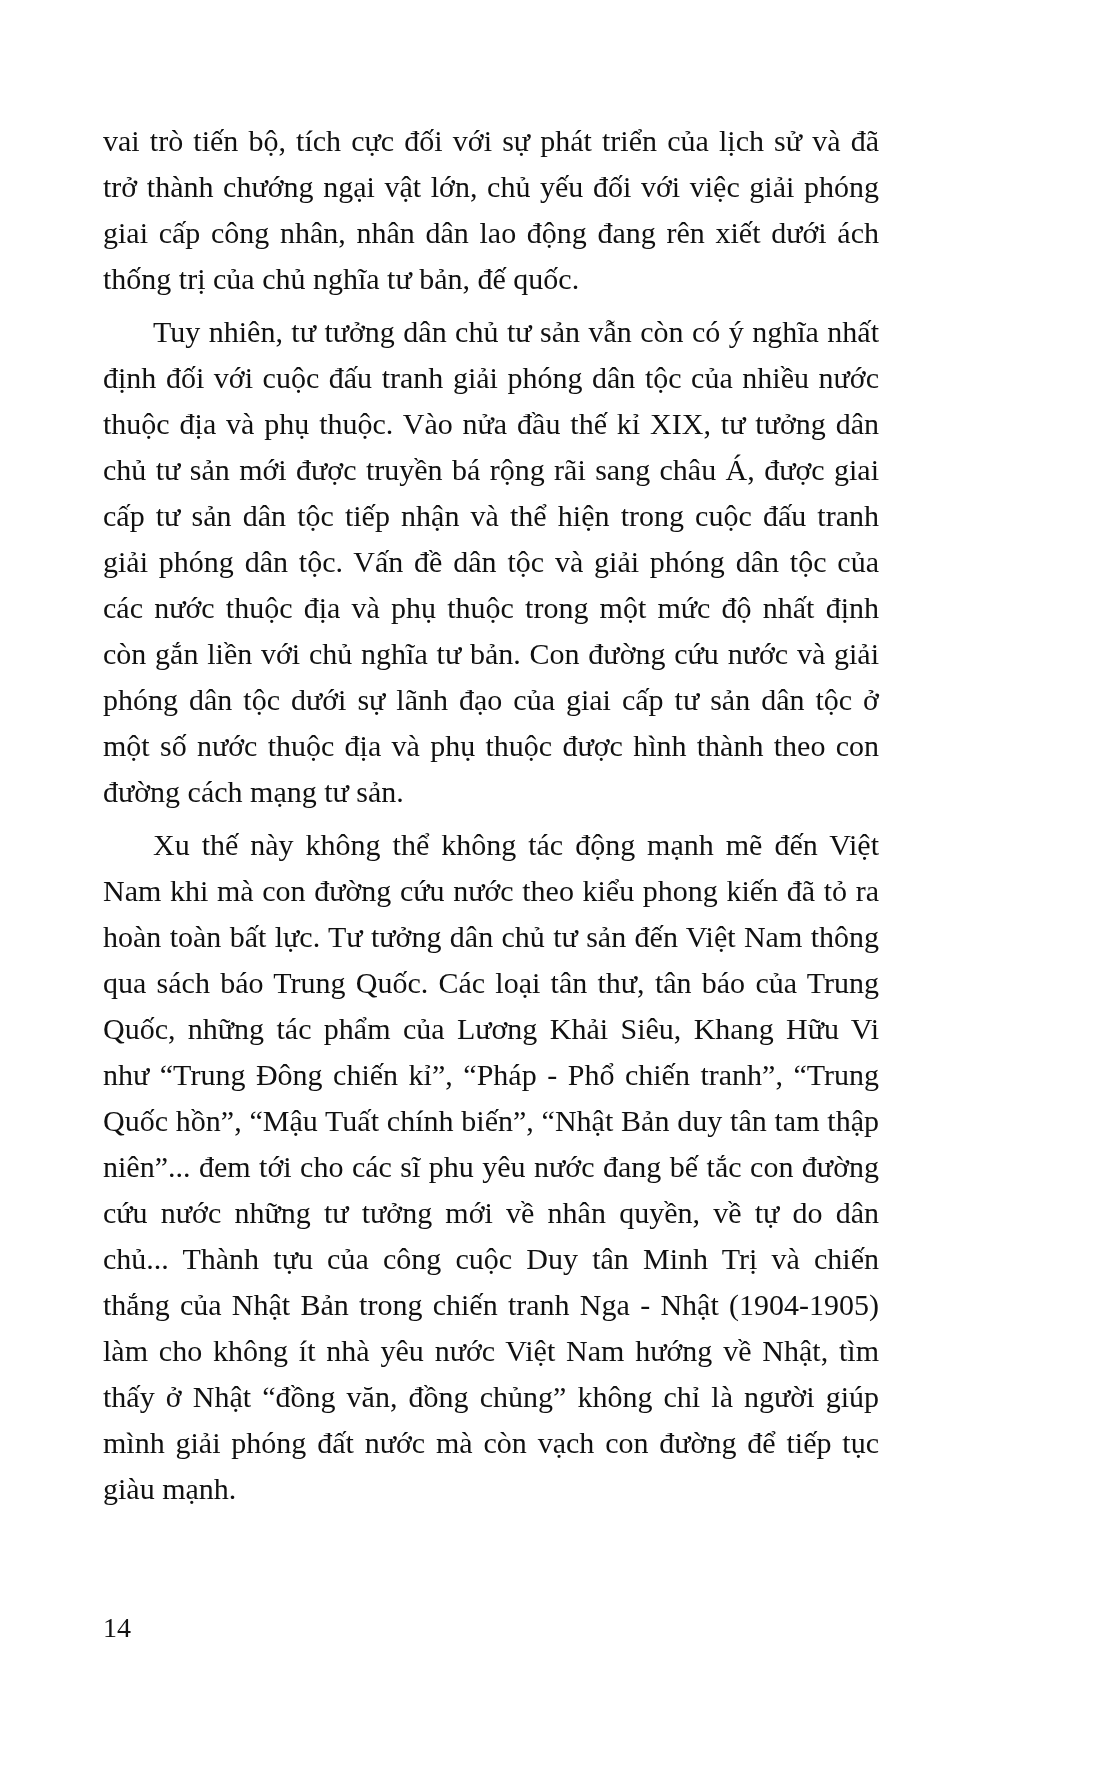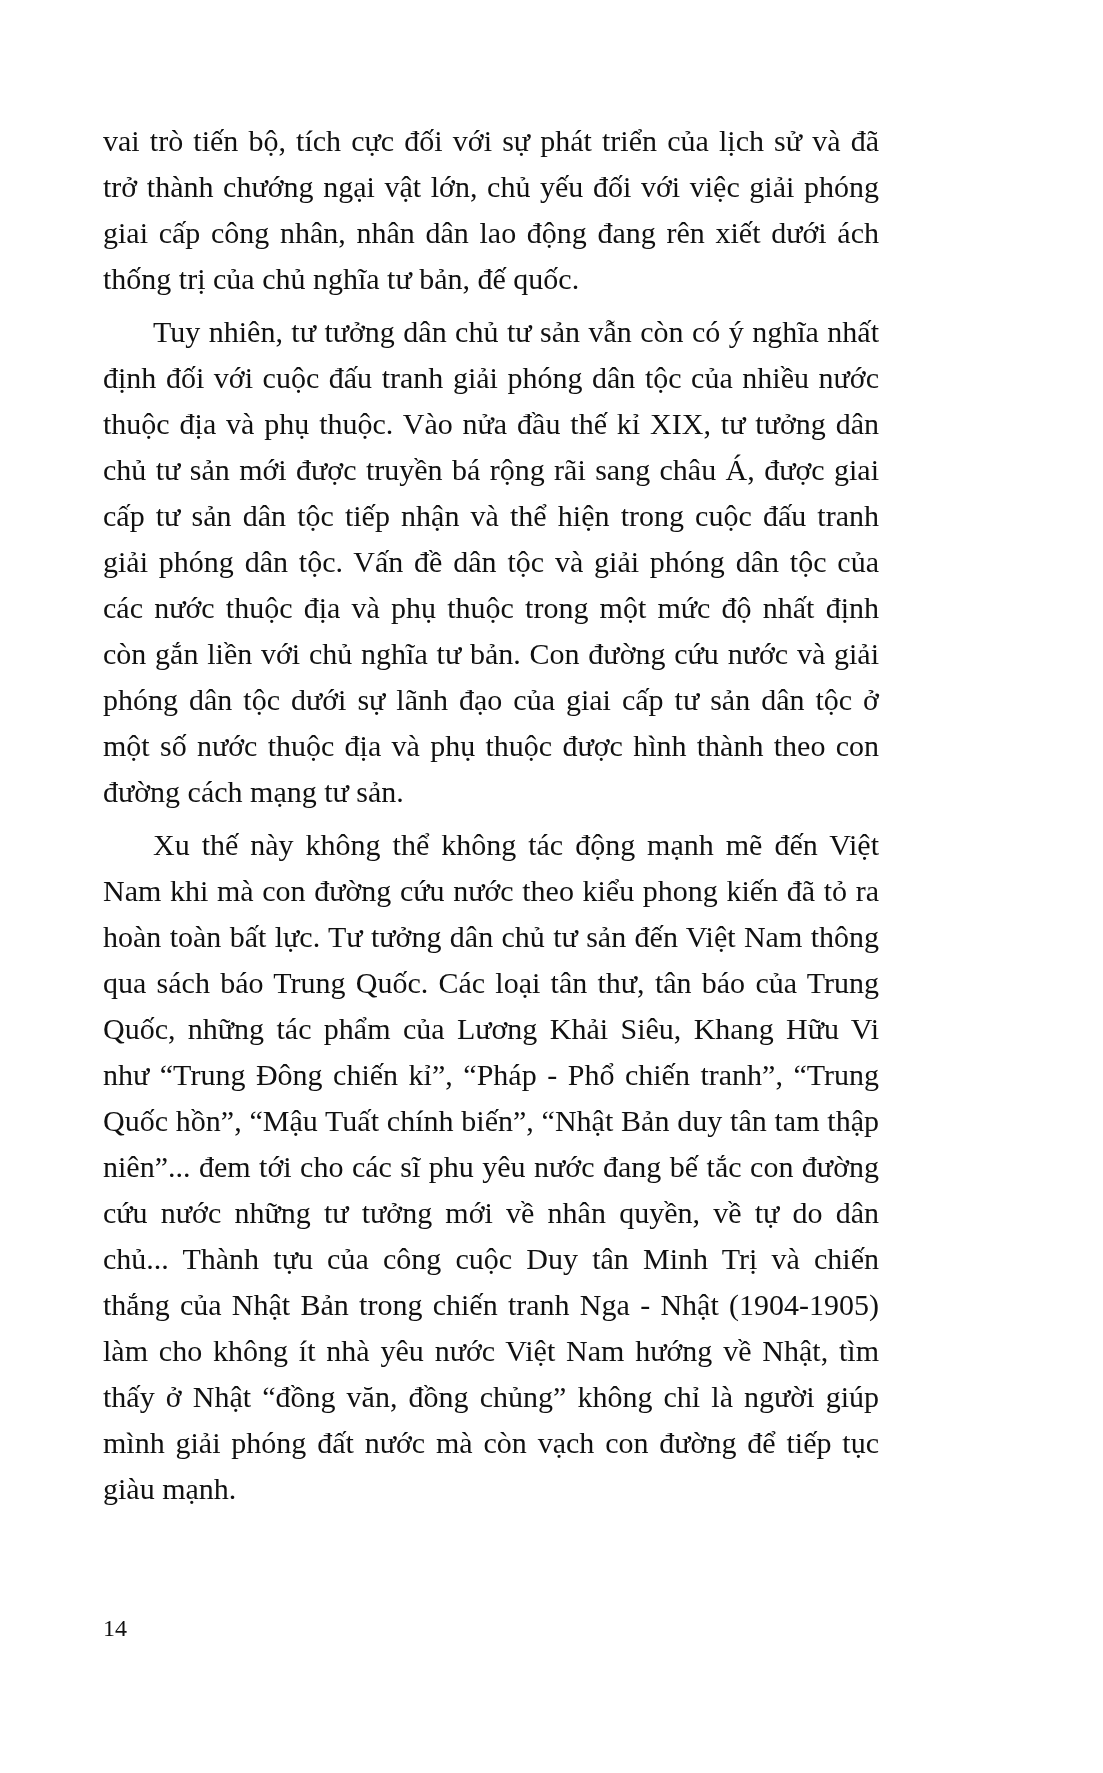--- a/index.html
+++ b/index.html
@@ -30,21 +30,21 @@
     margin: 0 0 7px 0;
     padding: 0;
   }
   .text-block p.indent {
     text-indent: 50px;
   }
   .page-number {
     position: absolute;
     left: 103px;
     top: 1608px;
-    font-size: 24px;
+    font-size: 28px;
     line-height: 40px;
   }
 </style>
 </head>
 <body>
 
 <div class="book-page">
   <div class="text-block">
     <p>vai trò tiến bộ, tích cực đối với sự phát triển của lịch sử và đã trở thành chướng ngại vật lớn, chủ yếu đối với việc giải phóng giai cấp công nhân, nhân dân lao động đang rên xiết dưới ách thống trị của chủ nghĩa tư bản, đế quốc.</p>
     <p class="indent">Tuy nhiên, tư tưởng dân chủ tư sản vẫn còn có ý nghĩa nhất định đối với cuộc đấu tranh giải phóng dân tộc của nhiều nước thuộc địa và phụ thuộc. Vào nửa đầu thế kỉ XIX, tư tưởng dân chủ tư sản mới được truyền bá rộng rãi sang châu Á, được giai cấp tư sản dân tộc tiếp nhận và thể hiện trong cuộc đấu tranh giải phóng dân tộc. Vấn đề dân tộc và giải phóng dân tộc của các nước thuộc địa và phụ thuộc trong một mức độ nhất định còn gắn liền với chủ nghĩa tư bản. Con đường cứu nước và giải phóng dân tộc dưới sự lãnh đạo của giai cấp tư sản dân tộc ở một số nước thuộc địa và phụ thuộc được hình thành theo con đường cách mạng tư sản.</p>

